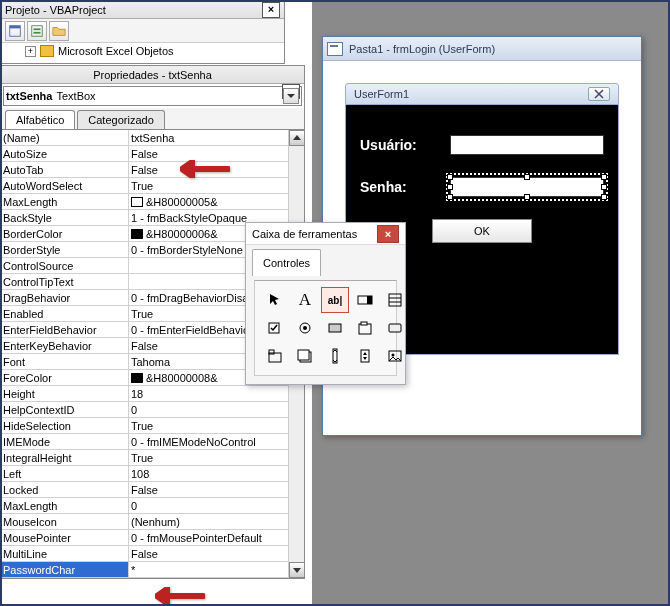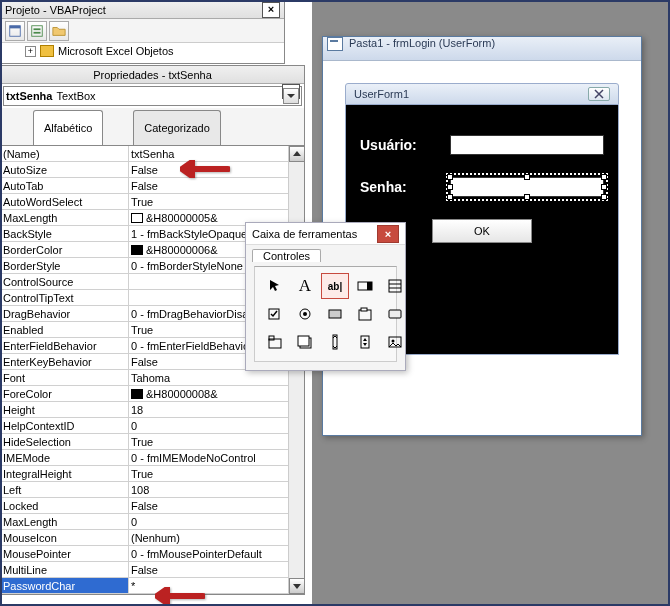--- a/index.html
+++ b/index.html
@@ -16,40 +16,40 @@
   .tree-box { width:11px; height:11px; border:1px solid #888; font-size:9px; text-align:center; line-height:9px; background:#fff;}
   .folder-icon { width:14px; height:12px; background:#f0c040; border:1px solid #b08000; }
 
   
   .props-panel { position:absolute; top:65px; left:0; width:305px; border:1px solid #888; background:#fff; }
   .props-title { height:18px; line-height:18px; padding:0 4px; background:linear-gradient(#f0f0f0,#e0e0e0); border-bottom:1px solid #aaa; display:flex; align-items:center;flex-direction:column;}
   .combo { height:20px; display:flex; align-items:center; border:1px solid #888; margin:2px; padding:0 2px; background:#fff; }
   .combo b { margin-right:4px; }
   .combo-arrow { margin-left:auto; width:16px; height:16px; border:1px solid #888; background:linear-gradient(#fff,#ddd); display:flex; align-items:center; justify-content:center;}
   .tabs { display:flex; padding:2px 4px 0 4px; border-bottom:1px solid #888; background:#f4f4f4;}
-  .tab { padding:11px 10px; border:1px solid #888; border-bottom:none; margin-right:2px; background:#fff; border-radius:3px 3px 0 0; font-size:11px;margin-left:28px; }
+  .tab { padding:3px 10px; border:1px solid #888; border-bottom:none; margin-right:2px; background:#fff; border-radius:3px 3px 0 0; font-size:11px; }
   .tab.inactive { background:#e8e8e8; }
   .prop-grid { max-height:472px; overflow:hidden; position:relative;}
   .prop-row { display:flex; height:16px; line-height:16px; border-bottom:1px solid #d0d0d0;}
   .prop-name { width:128px; padding-left:2px; border-right:1px solid #d0d0d0; white-space:nowrap; overflow:hidden;}
   .prop-val { flex:1; padding-left:2px; white-space:nowrap; overflow:hidden; display:flex; align-items:center; gap:3px;}
   .prop-row.selected .prop-name { background:#2f6bd1; color:#fff; }
   .color-swatch { width:12px; height:10px; border:1px solid #000; display:inline-block;}
   .scroll-track { position:absolute; right:0; top:0; width:16px; height:100%; background:#eee; border-left:1px solid #ccc;}
   .scroll-btn { width:16px; height:16px; background:linear-gradient(#fff,#ccc); border:1px solid #888; display:flex; align-items:center; justify-content:center;}
   .scroll-btn.bottom { position:absolute; bottom:0; }
 
   
   .arrow-right { position:absolute; pointer-events:none; }
   .arrow-right svg { filter: drop-shadow(1px 1px 1px rgba(0,0,0,.3)); }
 
   
   .mdi { position:absolute; left:312px; top:0; right:0; height:606px; background:#8a8a8a; }
   .form-window { position:absolute; left:10px; top:36px; width:320px; height:400px; background:#fff; border:1px solid #5a7aa0; box-shadow:2px 2px 6px rgba(0,0,0,.3);}
-  .form-titlebar { height:24px; background:linear-gradient(#e9eff7,#cdd9eb); display:flex; align-items:flex-start; padding:0 4px; border-bottom:1px solid #aab8cc;}
+  .form-titlebar { height:24px; background:linear-gradient(#e9eff7,#cdd9eb); display:flex; align-items:center; padding:0 4px; border-bottom:1px solid #aab8cc;}
   .form-icon { width:16px; height:14px; border:1px solid #5a7aa0; margin-right:6px; background:#fff; position:relative;}
   .form-icon::after{content:""; position:absolute; left:2px; top:2px; width:8px; height:2px; background:#5a7aa0;}
   .form-title { color:#2a3a55; }
   .form-body { padding:22px; background:#fff; height:calc(100% - 24px); }
   .userform { position:relative; background:#fff; }
   .uf-title { height:22px; background:linear-gradient(#eaf0f8,#cdd9eb); border:1px solid #9aaccc; border-bottom:1px solid #9aaccc; display:flex; align-items:center; padding:0 8px; color:#2a3a55; border-radius:3px 3px 0 0;}
   .uf-close { margin-left:auto; width:22px; height:14px; border:1px solid #8aa; border-radius:2px; display:flex; align-items:center; justify-content:center; background:linear-gradient(#fff,#dde6f0);}
   .uf-close svg{width:10px;height:10px;}
   .uf-body { background:#000; height:250px; border:1px solid #9aaccc; border-top:none; padding:30px 14px;}
   .uf-row { display:flex; align-items:center; margin-bottom:22px;}
@@ -57,21 +57,21 @@
   .uf-input { flex:1; height:20px; background:#fff; border:1px solid #333;}
   .uf-input.selected { outline:2px dotted #fff; outline-offset:2px; box-shadow: 0 0 0 3px #000; position:relative;}
   .handles span{ position:absolute; width:6px; height:6px; background:#fff; border:1px solid #000;}
   .uf-ok { display:block; margin:10px auto 0; width:100px; height:24px; background:linear-gradient(#fff,#e6e6e6); border:1px solid #888; text-align:center; line-height:22px;}
 
   
   .toolbox { position:absolute; left:245px; top:222px; width:161px; background:#f4f4f4; border:1px solid #aab; box-shadow:2px 2px 6px rgba(0,0,0,.25); z-index:50;}
   .toolbox-title { height:22px; display:flex; align-items:center; padding:0 6px; background:#fff; border-bottom:1px solid #ddd;}
   .toolbox-close { margin-left:auto; width:22px; height:18px; background:#c74a3e; color:#fff; display:flex; align-items:center; justify-content:center; font-weight:bold; border:1px solid #a03a30;}
   .toolbox-tabs { padding:4px 6px 0; }
-  .toolbox-tab { display:inline-block; padding:0 10px; border:1px solid #aaa; border-bottom:none; background:#fff; border-radius:2px 2px 0 0;}
+  .toolbox-tab { display:inline-block; padding:7px 10px; border:1px solid #aaa; border-bottom:none; background:#fff; border-radius:2px 2px 0 0;}
   .toolbox-grid { margin:4px 8px 8px; padding:6px; border:1px solid #ccc; border-top:1px solid #aaa; background:#f8f8f8; display:grid; grid-template-columns:repeat(5,28px); grid-auto-rows:26px; gap:2px;}
   .tool { border:1px solid transparent; display:flex; align-items:center; justify-content:center; font-size:14px;}
   .tool.selected { border:1px solid #c74a3e; background:#fdebe8;}
   .tool svg { width:16px; height:16px; }
 
   .outer-border { position:absolute; inset:0; border:2px solid #2b3a66; pointer-events:none; }
 </style>
 </head>
 <body>
 

